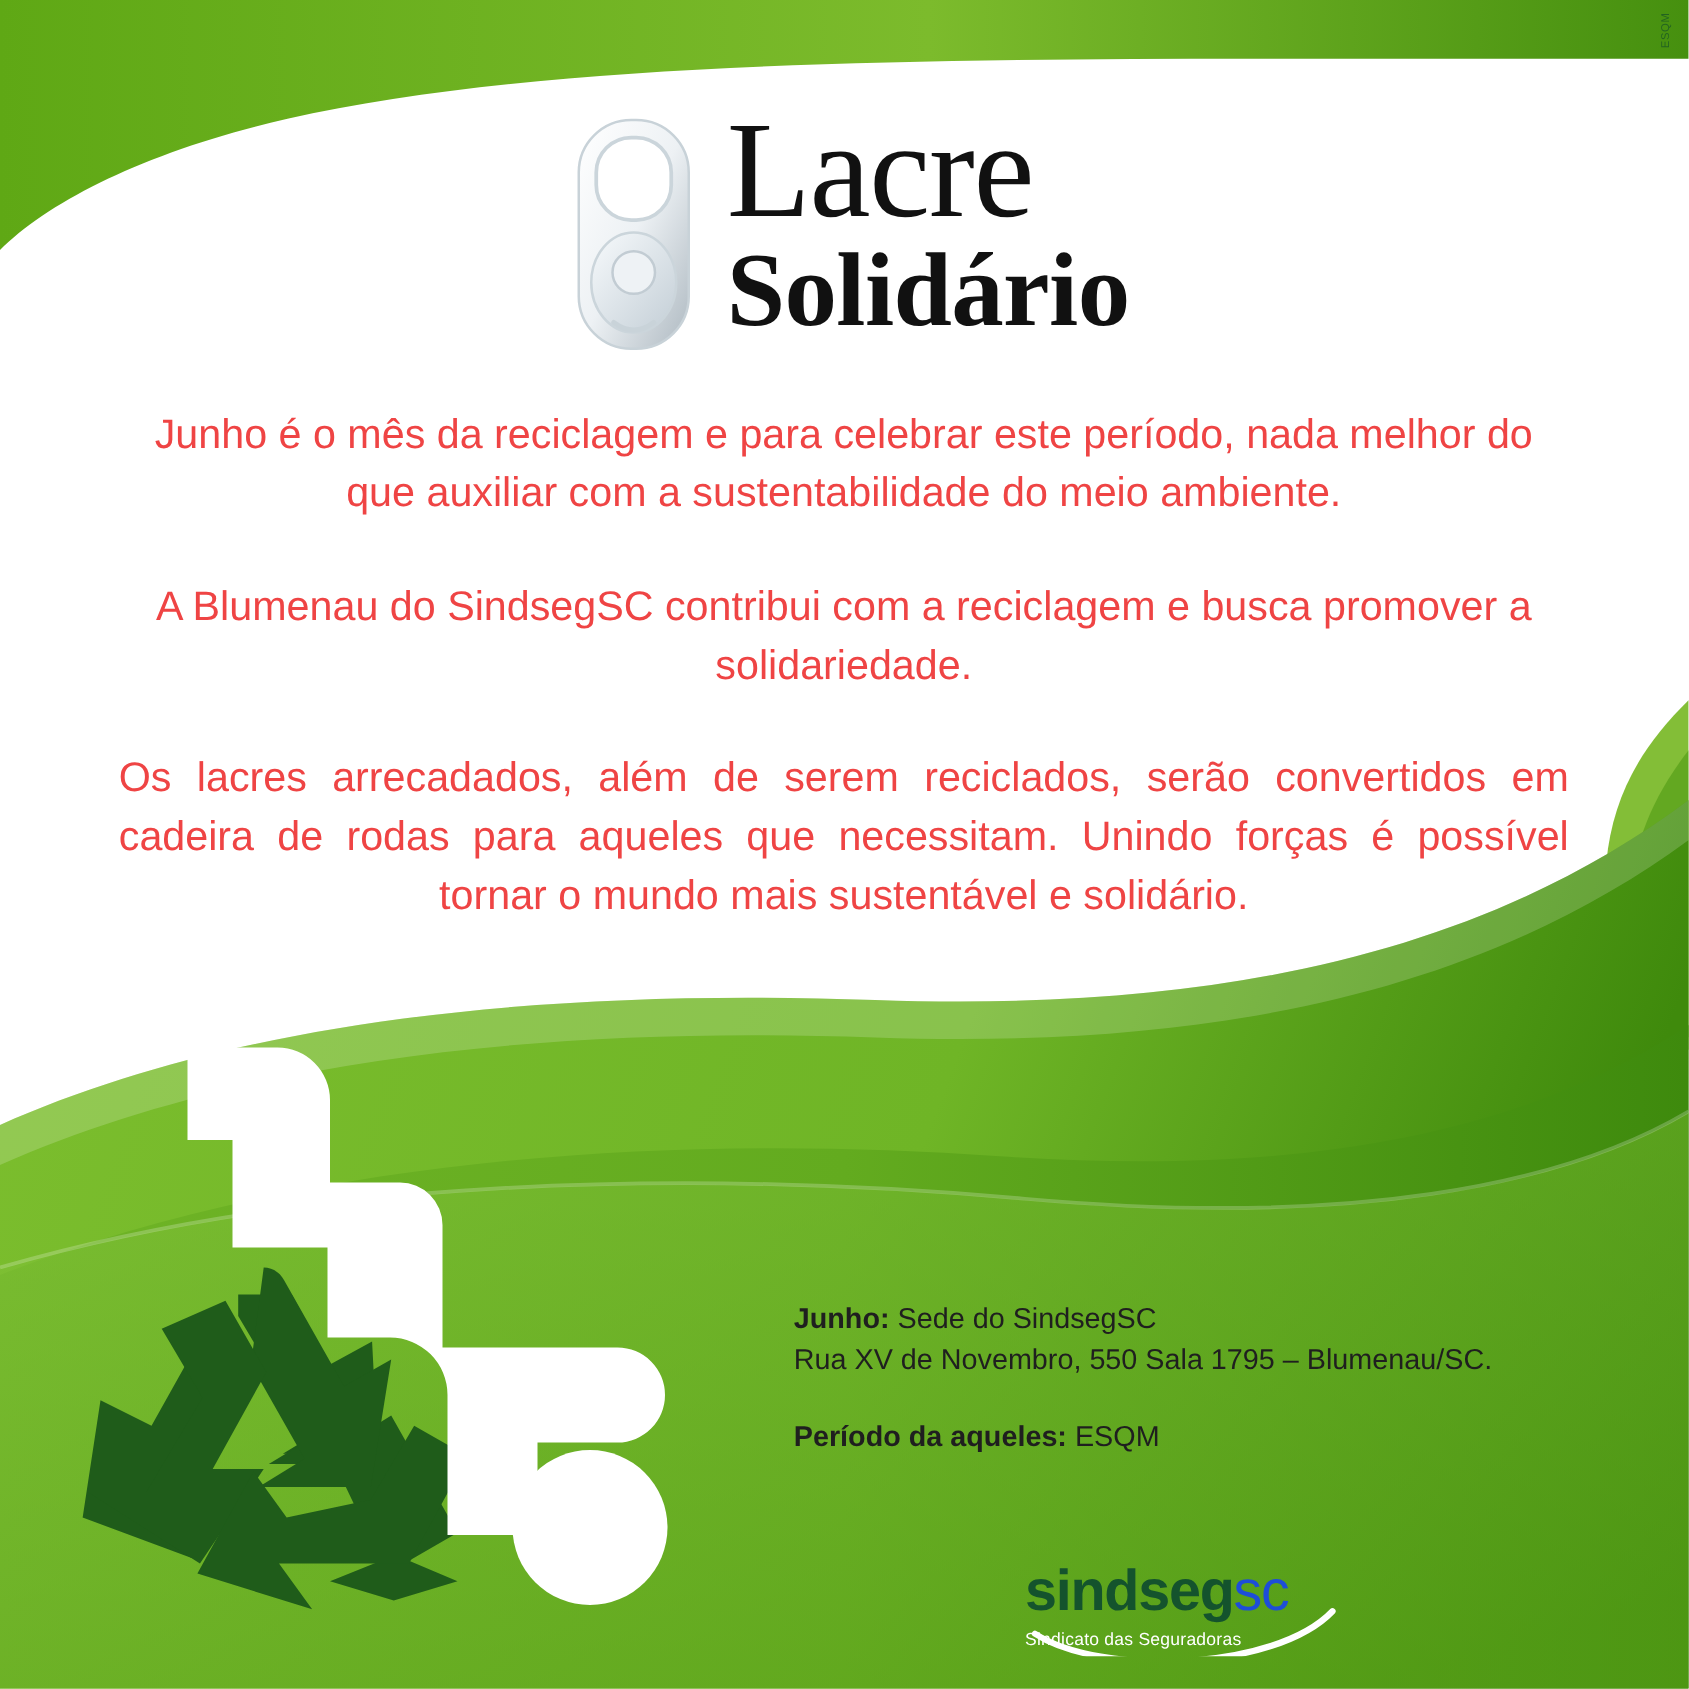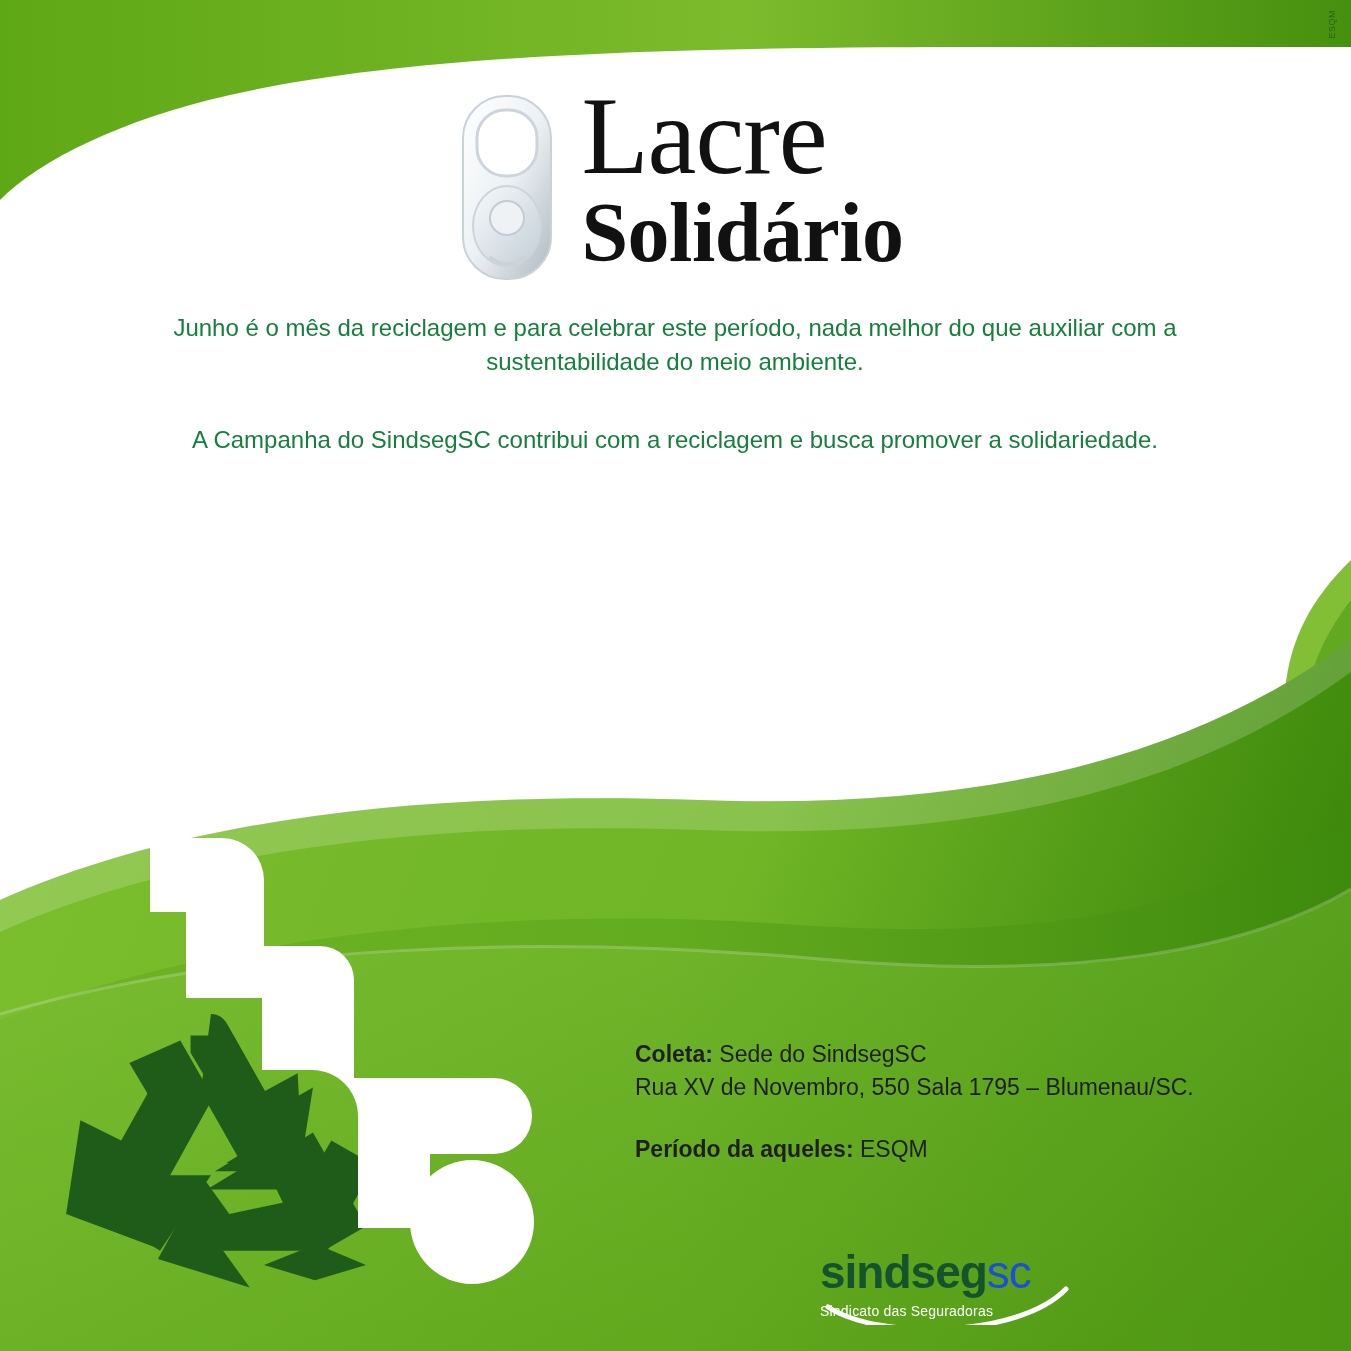--- a/index.html
+++ b/index.html
@@ -71,25 +71,25 @@
     font-size: 84px;
     line-height: 1.0;
     color: #111111;
     margin-top: 2px;
     letter-spacing: -0.5px;
   }
 
   
   .body-copy {
     position: absolute;
-    top: 311px;
+    top: 324px;
     left: 95px;
     width: 1160px;
-    color: #15803d;
-    font-size: 24px;
+    color: #ef4444;
+    font-size: 33px;
     line-height: 1.42;
   }
   .para {
     margin: 0 0 44px 0;
   }
   .para.center { text-align: center; }
   .para.justify { text-align: justify; text-align-last: center; }
 
   
   .info-block {
@@ -260,26 +260,27 @@
       <path d="M44 168 q16 12 32 0" fill="none" stroke="#c9d3d9" stroke-width="4" stroke-linecap="round"></path>
     </svg>
     <div class="titles">
       <div class="title-main">Lacre</div>
       <div class="title-sub">Solidário</div>
     </div>
   </div>
 
   <div class="body-copy">
     <p class="para center">Junho é o mês da reciclagem e para celebrar este período, nada melhor do que auxiliar com a sustentabilidade do meio ambiente.</p>
-    <p class="para center">A Campanha do SindsegSC contribui com a reciclagem e busca promover a solidariedade.</p>
+    <p class="para center">A Blumenau do SindsegSC contribui com a reciclagem e busca promover a solidariedade.</p>
+    <p class="para justify">Os lacres arrecadados, além de serem reciclados, serão convertidos em cadeira de rodas para aqueles que necessitam. Unindo forças é possível tornar o mundo mais sustentável e solidário.</p>
   </div>
 
   <div class="info-block">
     <p class="info-line">
-      <b>Coleta:</b>
+      <b>Junho:</b>
       <span>Sede do SindsegSC</span>
     </p>
     <p class="info-line">Rua XV de Novembro, 550  Sala 1795 – Blumenau/SC.</p>
     <div class="info-gap"></div>
     <p class="info-line">
       <b>Período da aqueles:</b>
       <span>ESQM</span>
     </p>
   </div>
 

